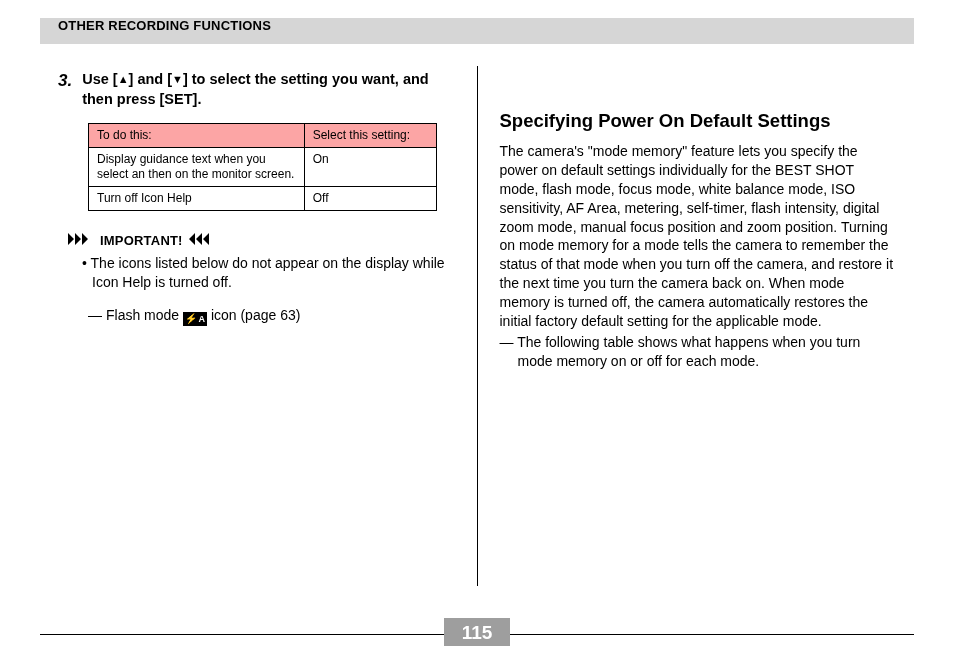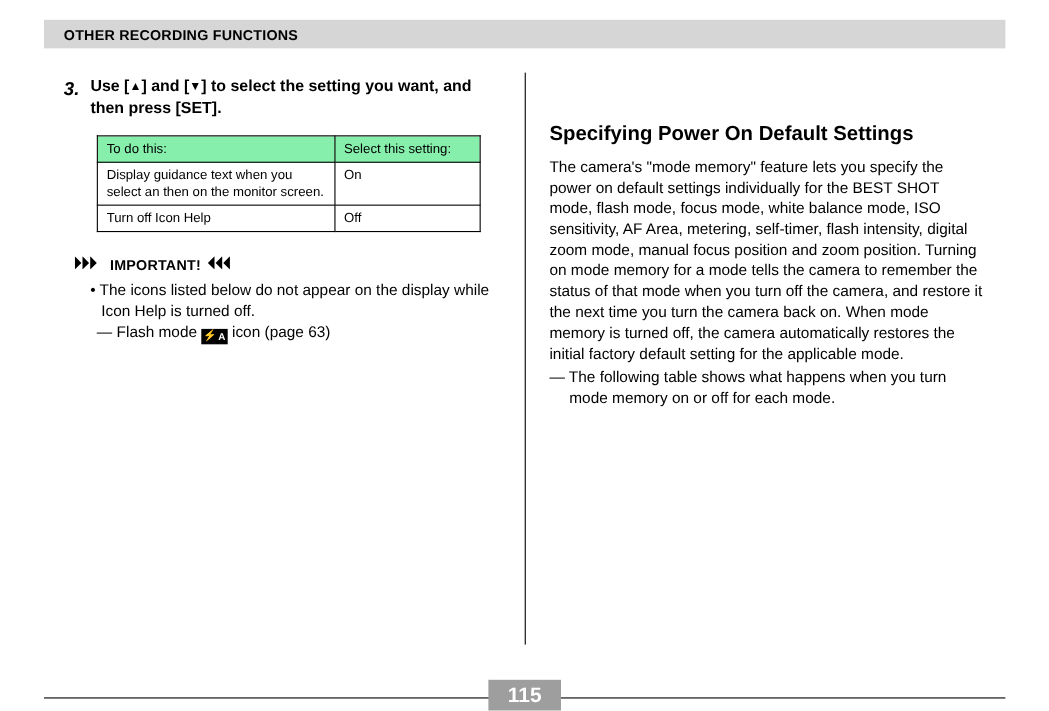--- a/index.html
+++ b/index.html
@@ -1,37 +1,37 @@
 <!DOCTYPE html>
 <html><head>
 <meta charset="utf-8">
 <style>
   * { box-sizing: border-box; margin: 0; padding: 0; }
   html, body { width: 954px; height: 646px; background: #fff; font-family: Arial, Helvetica, sans-serif; color: #000; }
   .page { position: relative; width: 954px; height: 646px; padding: 18px 40px 0 40px; }
-  .header-bar { background: #d6d6d6; height: 26px; display: flex; align-items: center; padding-left: 18px; font-weight: bold; font-size: 13px; letter-spacing: 0.2px; margin-bottom: 26px; }
+  .header-bar { background: #d6d6d6; height: 26px; display: flex; align-items: flex-start; padding-left: 18px; font-weight: bold; font-size: 13px; letter-spacing: 0.2px; margin-bottom: 26px; }
   .columns { display: flex; gap: 0; }
   .col { width: 50%; padding: 0 18px; }
   .col-left { padding-right: 22px; }
   .col-right { padding-left: 22px; }
   .divider { width: 1px; background: #000; margin-top: -4px; height: 520px; }
   .step { display: flex; gap: 10px; margin-bottom: 14px; }
   .step-num { font-weight: bold; font-style: italic; font-size: 17px; line-height: 1.3; }
   .step-text { font-weight: bold; font-size: 14.5px; line-height: 1.35; }
   .tri { display: inline-block; font-size: 11px; vertical-align: 1px; }
   table.settings { border-collapse: collapse; width: 88%; margin-left: 30px; font-size: 12px; margin-bottom: 22px; }
   table.settings th, table.settings td { border: 1px solid #000; padding: 4px 8px; text-align: left; font-weight: normal; vertical-align: top; line-height: 1.25; }
-  table.settings th { background: #86efac; }
+  table.settings th { background: #fca5a5; }
   .col1 { width: 62%; }
   .important-row { display: flex; align-items: flex-start; gap: 6px; margin-left: 10px; margin-bottom: 6px; }
   .imp-mark { display: inline-flex; align-items: center; }
   .imp-label { font-weight: bold; font-size: 13px; letter-spacing: 0.2px; }
   .bullet-block { font-size: 14px; line-height: 1.35; margin-left: 34px; }
   .bullet-block .dot { margin-left: -10px; }
-  .sub { margin-left: 14px; margin-top: 0; }
+  .sub { margin-left: 14px; margin-top: 14px; }
   .sub .dash { display: inline-block; width: 18px; margin-left: -18px; }
   .inline-badge { display: inline-flex; align-items: center; justify-content: center; background: #000; color: #fff; font-size: 9px; font-weight: bold; height: 14px; min-width: 20px; padding: 0 2px; vertical-align: -2px; }
   .inline-badge.awb { letter-spacing: -0.5px; font-size: 8px; min-width: 24px; }
   .inline-badge .flash { font-size: 10px; margin-right: 1px; }
   .h2 { font-weight: bold; font-size: 18.5px; margin-bottom: 10px; margin-top: 40px; }
   .body { font-size: 14px; line-height: 1.35; }
   .body .sub2 { margin-top: 2px; margin-left: 18px; text-indent: -18px; }
   .footer { position: absolute; left: 40px; right: 40px; bottom: 30px; }
   .footer-line { border-top: 1px solid #000; position: absolute; top: 18px; left: 0; right: 0; }
   .page-num-box { position: absolute; left: 50%; transform: translateX(-50%); top: 2px; background: #9e9e9e; color: #fff; font-weight: bold; font-size: 19px; width: 66px; height: 30px; display: flex; align-items: center; justify-content: center; }

